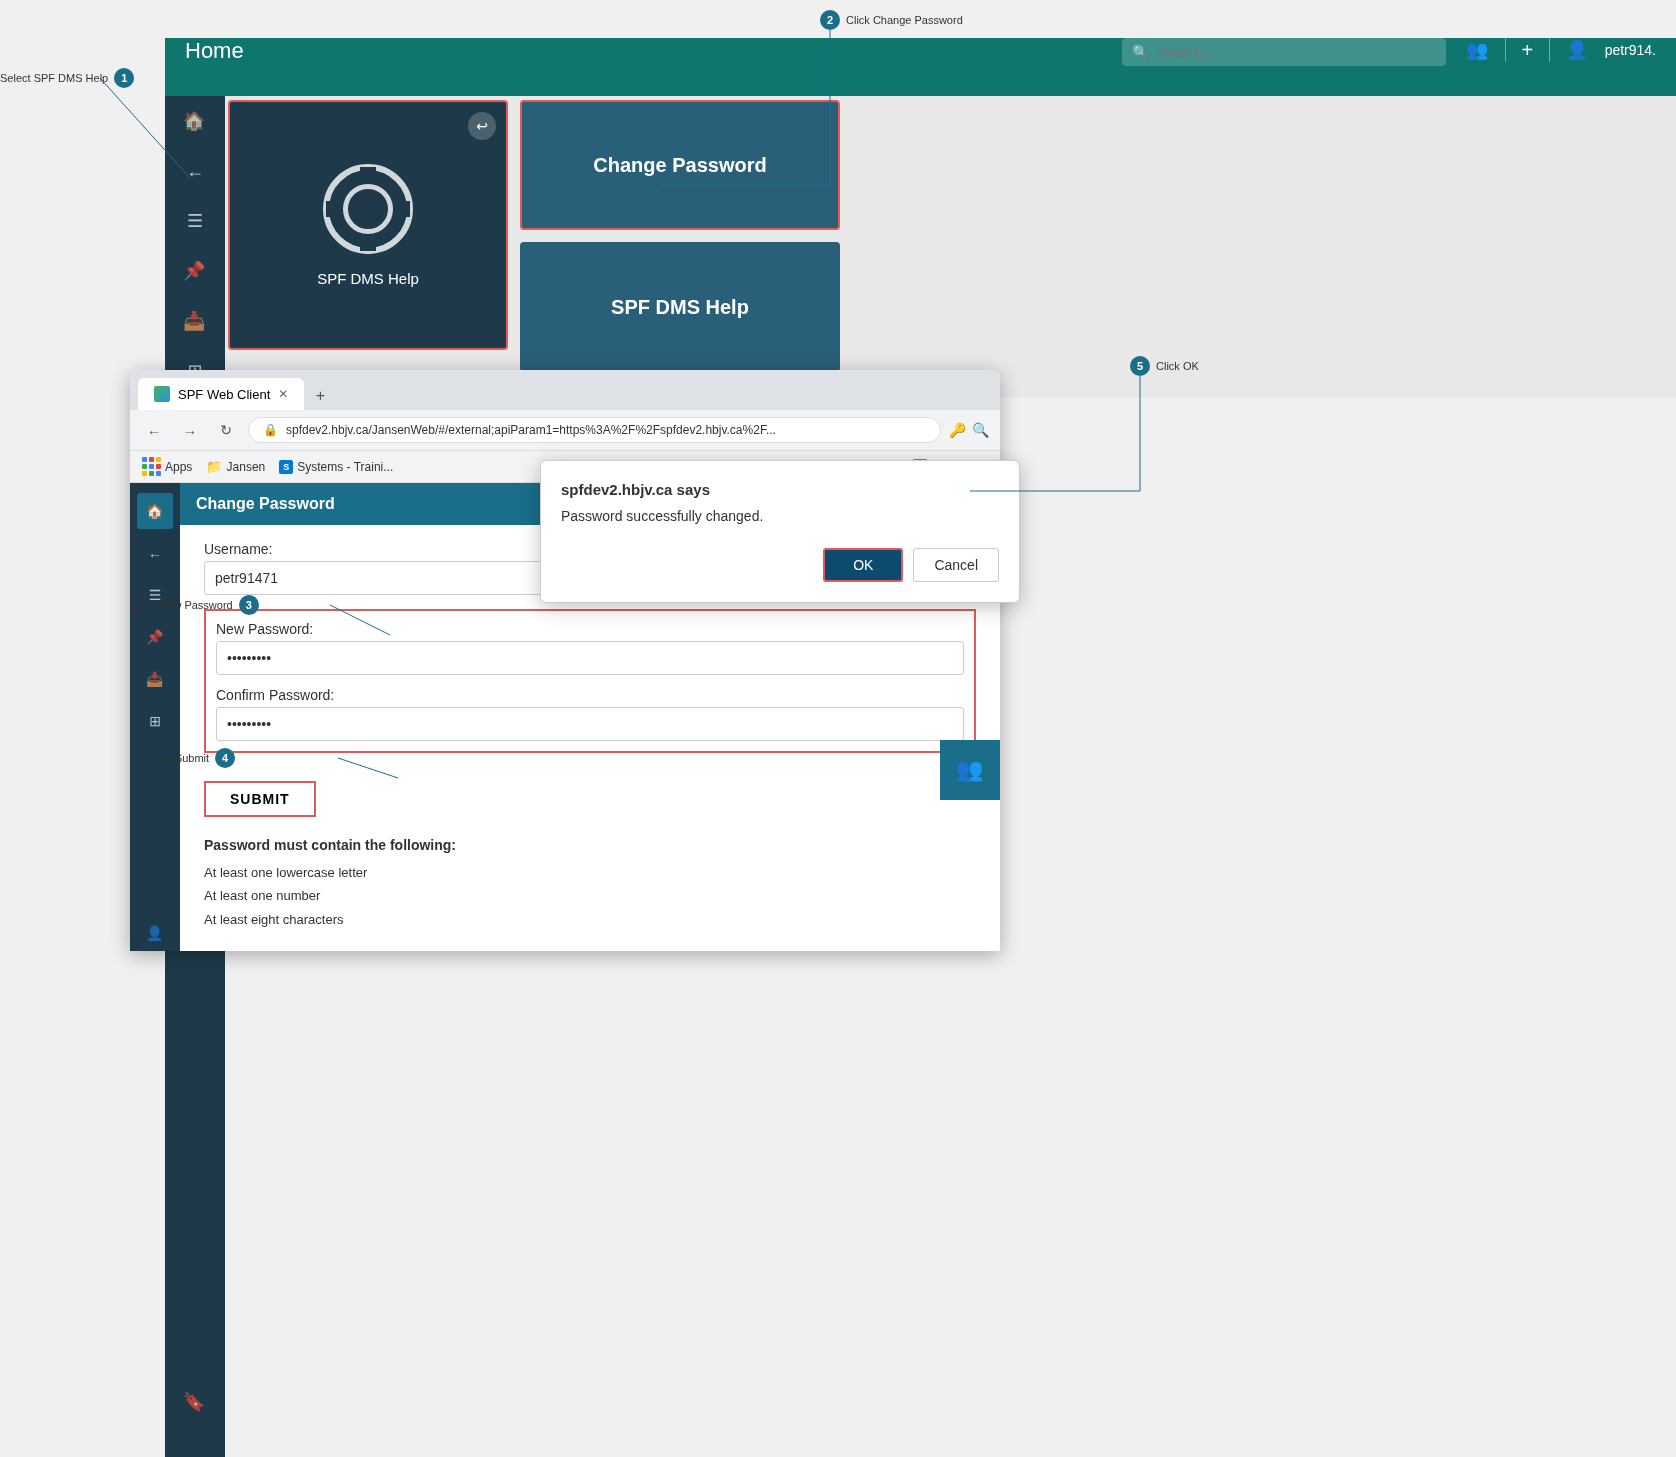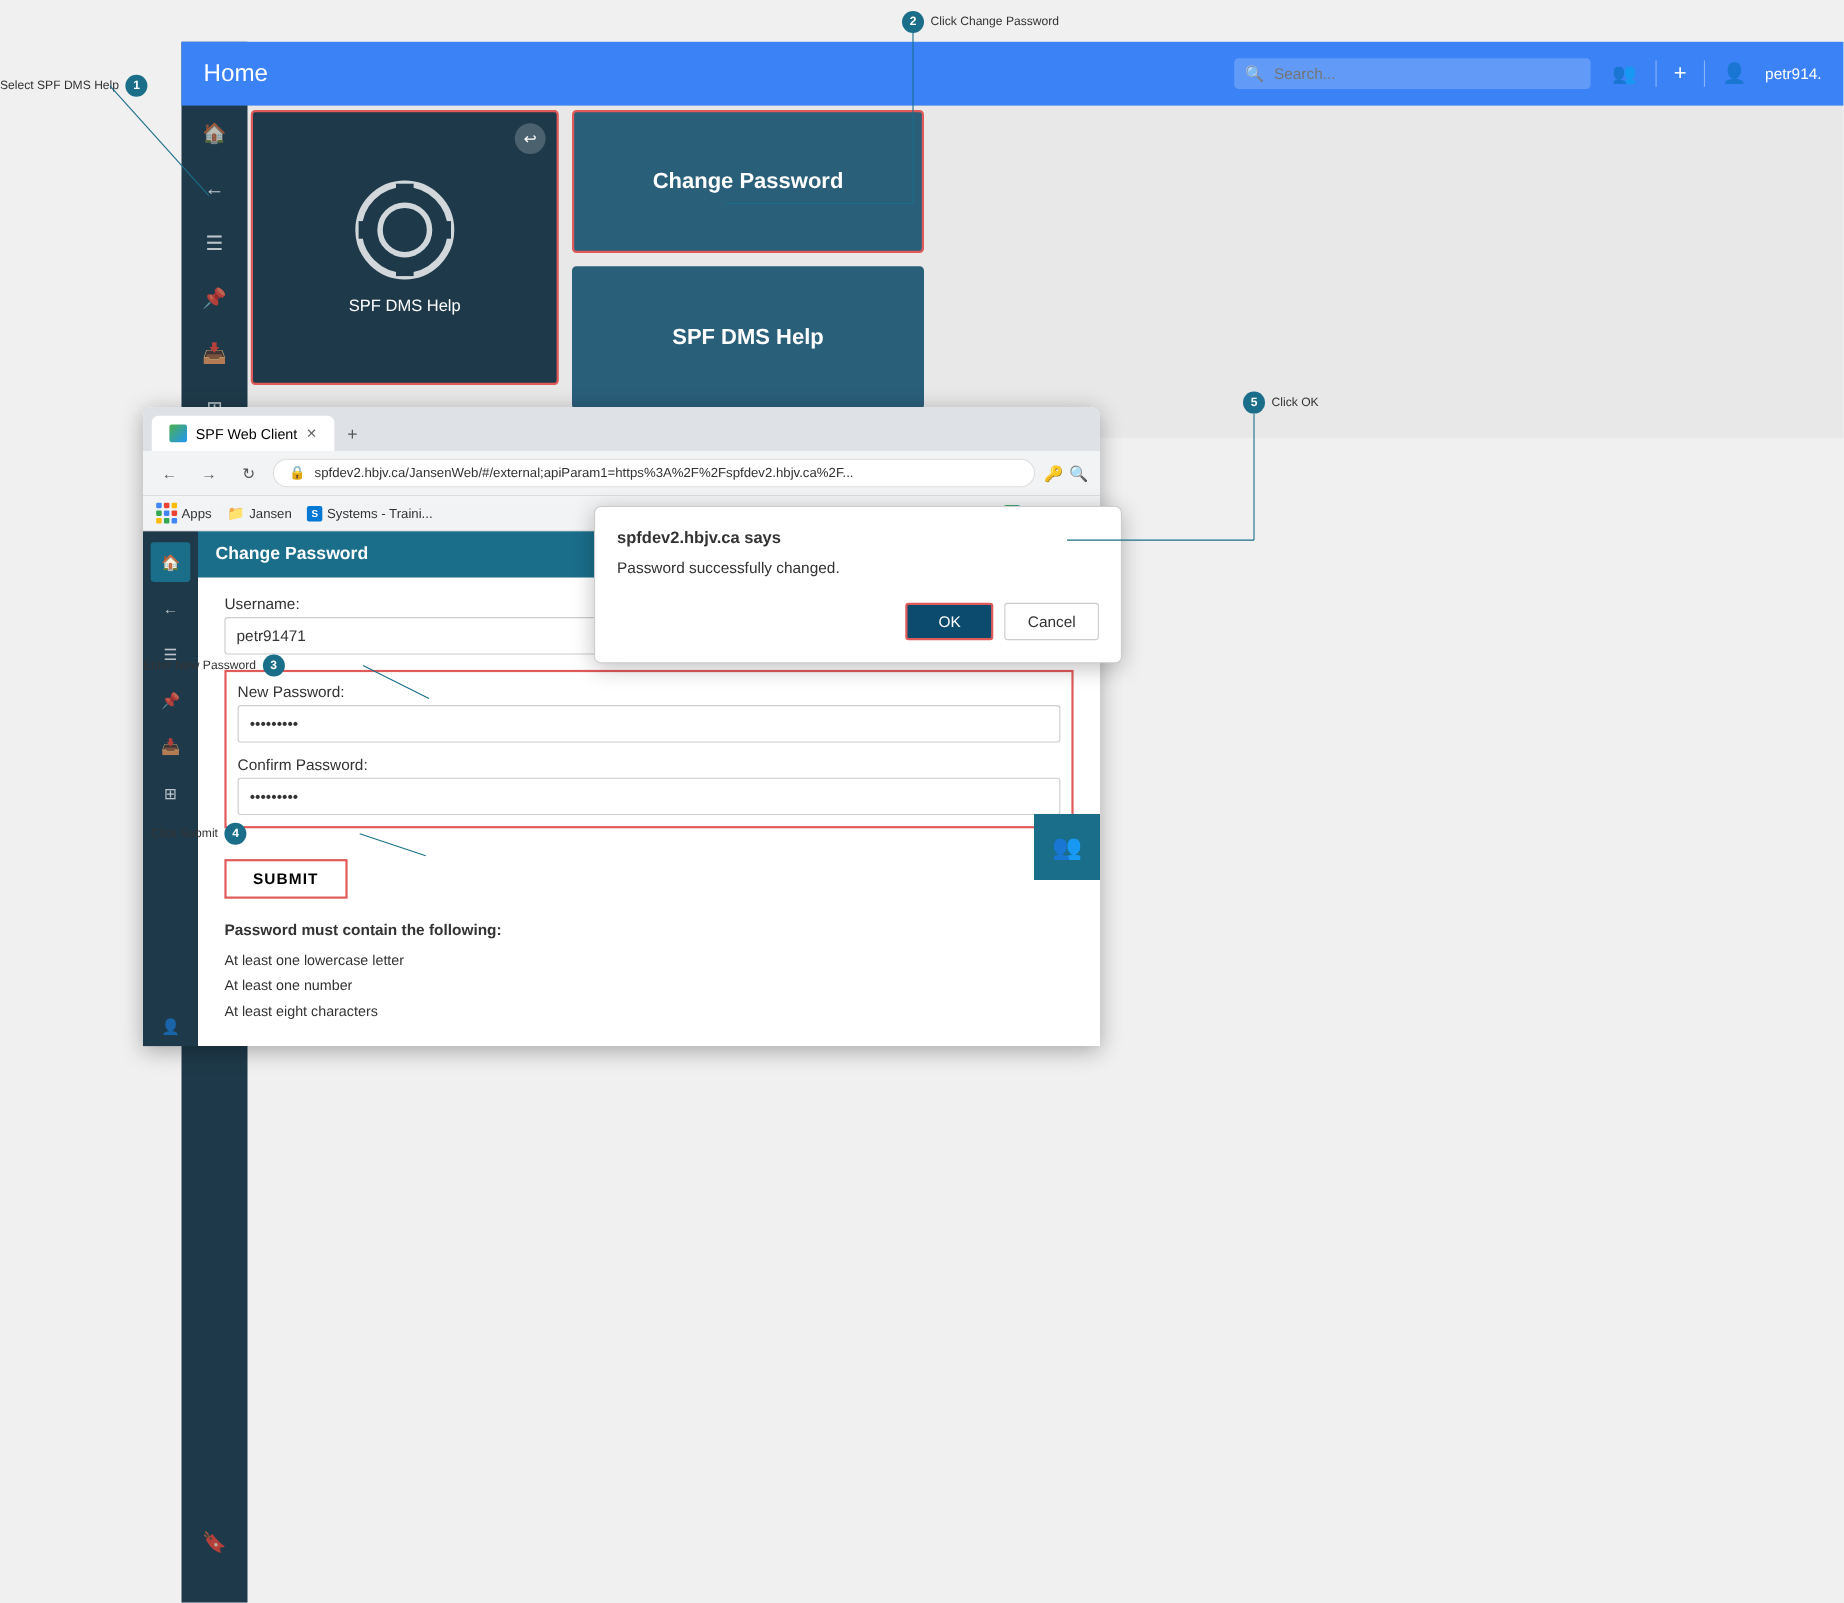--- a/index.html
+++ b/index.html
@@ -12,23 +12,23 @@
       overflow-x: hidden;
     }
 
     
     .top-bar {
       position: absolute;
       top: 38px;
       left: 165px;
       right: 0;
       height: 58px;
-      background: #3b82f6;
-      display: flex;
-      align-items: center;
+      background: #0f766e;
+      display: flex;
+      align-items: flex-start;
       padding: 0 20px;
       z-index: 10;
     }
     .top-bar-title {
       color: white;
       font-size: 22px;
       font-weight: 500;
       margin-right: auto;
     }
     .search-bar {
@@ -613,21 +613,21 @@
     <span style="font-size:11px;color:#333;white-space:nowrap;">Enter New Password</span>
     <div style="background:#1a6e8a;color:white;border-radius:50%;width:20px;height:20px;display:flex;align-items:center;justify-content:center;font-size:11px;font-weight:bold;">
       <span>3</span>
     </div>
   </div>
   <svg style="position:absolute;top:10px;left:200px;width:100px;height:40px;overflow:visible;">
     <line x1="0" y1="0" x2="60" y2="30" stroke="#1a6e8a" stroke-width="1"></line>
   </svg>
 </div>
 
-<div style="position:absolute;top:748px;left:137px;z-index:200;">
+<div style="position:absolute;top:748px;left:148px;z-index:200;">
   <div style="display:flex;align-items:center;gap:6px;">
     <span style="font-size:11px;color:#333;white-space:nowrap;">Click Submit</span>
     <div style="background:#1a6e8a;color:white;border-radius:50%;width:20px;height:20px;display:flex;align-items:center;justify-content:center;font-size:11px;font-weight:bold;">
       <span>4</span>
     </div>
   </div>
   <svg style="position:absolute;top:10px;left:190px;width:80px;height:30px;overflow:visible;">
     <line x1="0" y1="0" x2="60" y2="20" stroke="#1a6e8a" stroke-width="1"></line>
   </svg>
 </div>

